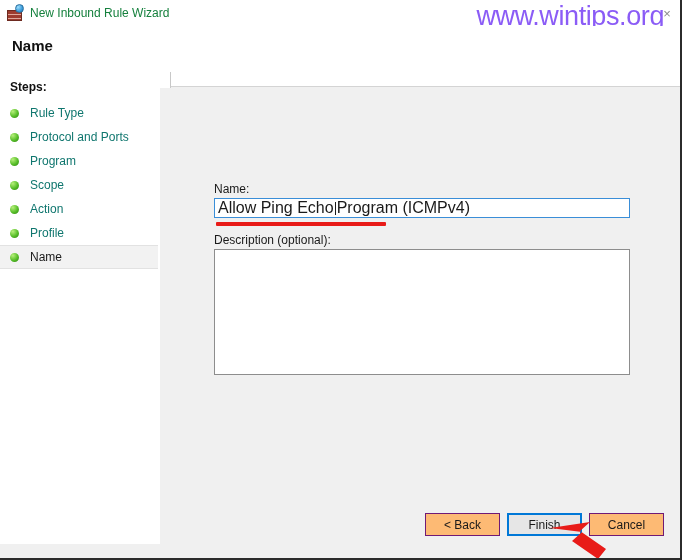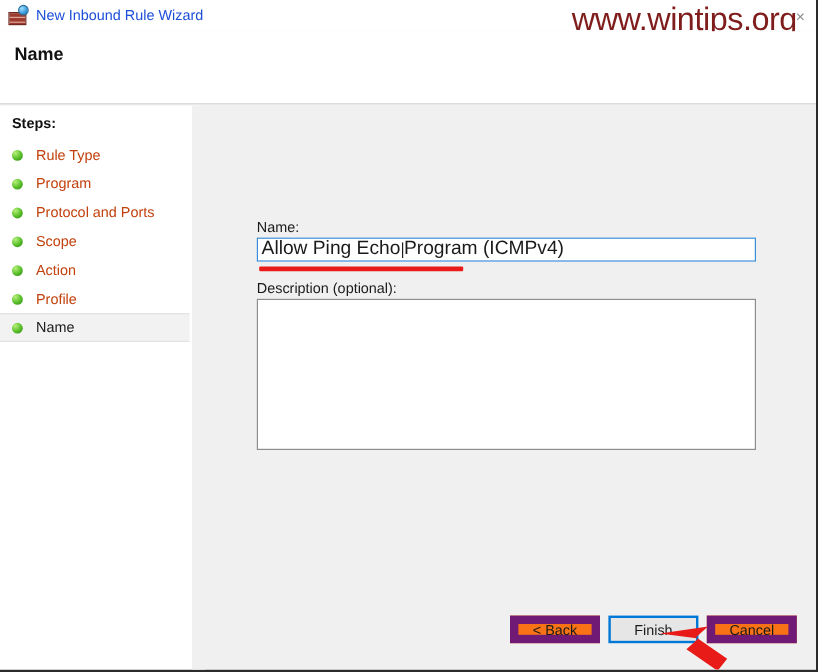--- a/index.html
+++ b/index.html
@@ -69,21 +69,21 @@
     position: absolute;
     right: -1px; top: -1px;
     width: 9px; height: 9px;
     border-radius: 50%;
     background: radial-gradient(circle at 30% 30%, #9fe0ff 0%, #3a9ad9 60%, #1b6fa8 100%);
     border: 1px solid #2a6f9e;
     box-sizing: border-box;
   }
   .title-text {
     font-size: 12px;
-    color: #1d4ed8;
+    color: #15803d;
     white-space: nowrap;
   }
   .close-btn {
     position: absolute;
     right: 4px;
     top: 4px;
     width: 22px;
     height: 18px;
     display: flex;
     align-items: center;
@@ -93,21 +93,21 @@
     font-family: "Liberation Sans", sans-serif;
     line-height: 1;
   }
 
   
   .watermark {
     position: absolute;
     right: 16px;
     top: 1px;
     font-size: 27px;
-    color: #7f1d1d;
+    color: #8b5cf6;
     font-family: "Liberation Sans", sans-serif;
     letter-spacing: -0.4px;
     white-space: nowrap;
     text-shadow: 0 1px 0 #ffffff;
     pointer-events: none;
   }
 
   
   .header {
     position: absolute;
@@ -129,21 +129,21 @@
   .header .subtitle {
     position: absolute;
     left: 12px; top: 37px;
     font-size: 12px;
     color: #1a1a1a;
   }
 
   
   .sidebar {
     position: absolute;
-    left: 0; top: 88px;
+    left: 0; top: 72px;
     width: 171px;
     height: 472px;
     background: #ffffff;
     border-right: 1px solid #c8c8c8;
     box-sizing: border-box;
   }
   .steps-title {
     position: absolute;
     left: 10px; top: 8px;
     font-size: 12px;
@@ -171,21 +171,21 @@
   .bullet {
     width: 9px;
     height: 9px;
     border-radius: 50%;
     background: radial-gradient(circle at 32% 28%, #b6f07a 0%, #56bd28 55%, #2e8311 100%);
     flex: none;
     margin-right: 11px;
   }
   .step-label {
     font-size: 12px;
-    color: #c2410c;
+    color: #0f766e;
     white-space: nowrap;
   }
   .step.current .step-label {
     color: #1a1a1a;
   }
 
   
   .content {
     position: absolute;
     left: 160px; top: 88px;
@@ -253,22 +253,22 @@
     left: 160px;
     top: 513px;
     width: 520px;
     height: 30px;
   }
   .btn {
     position: absolute;
     top: 0;
     width: 75px;
     height: 23px;
-    background: #f97316;
-    border: 7px solid #701a75;
+    background: #fdba74;
+    border: 1px solid #701a75;
     box-sizing: border-box;
     font-size: 12px;
     color: #1a1a1a;
     font-family: "Liberation Sans", sans-serif;
     display: flex;
     align-items: center;
     justify-content: center;
     white-space: nowrap;
   }
   #btn-back   { left: 265px; }
@@ -307,25 +307,25 @@
 
   <div class="sidebar">
     <div class="steps-title">Steps:</div>
     <div class="step-list">
       <div class="step">
         <span class="bullet"></span>
         <span class="step-label">Rule Type</span>
       </div>
       <div class="step">
         <span class="bullet"></span>
+        <span class="step-label">Protocol and Ports</span>
+      </div>
+      <div class="step">
+        <span class="bullet"></span>
         <span class="step-label">Program</span>
-      </div>
-      <div class="step">
-        <span class="bullet"></span>
-        <span class="step-label">Protocol and Ports</span>
       </div>
       <div class="step">
         <span class="bullet"></span>
         <span class="step-label">Scope</span>
       </div>
       <div class="step">
         <span class="bullet"></span>
         <span class="step-label">Action</span>
       </div>
       <div class="step">

